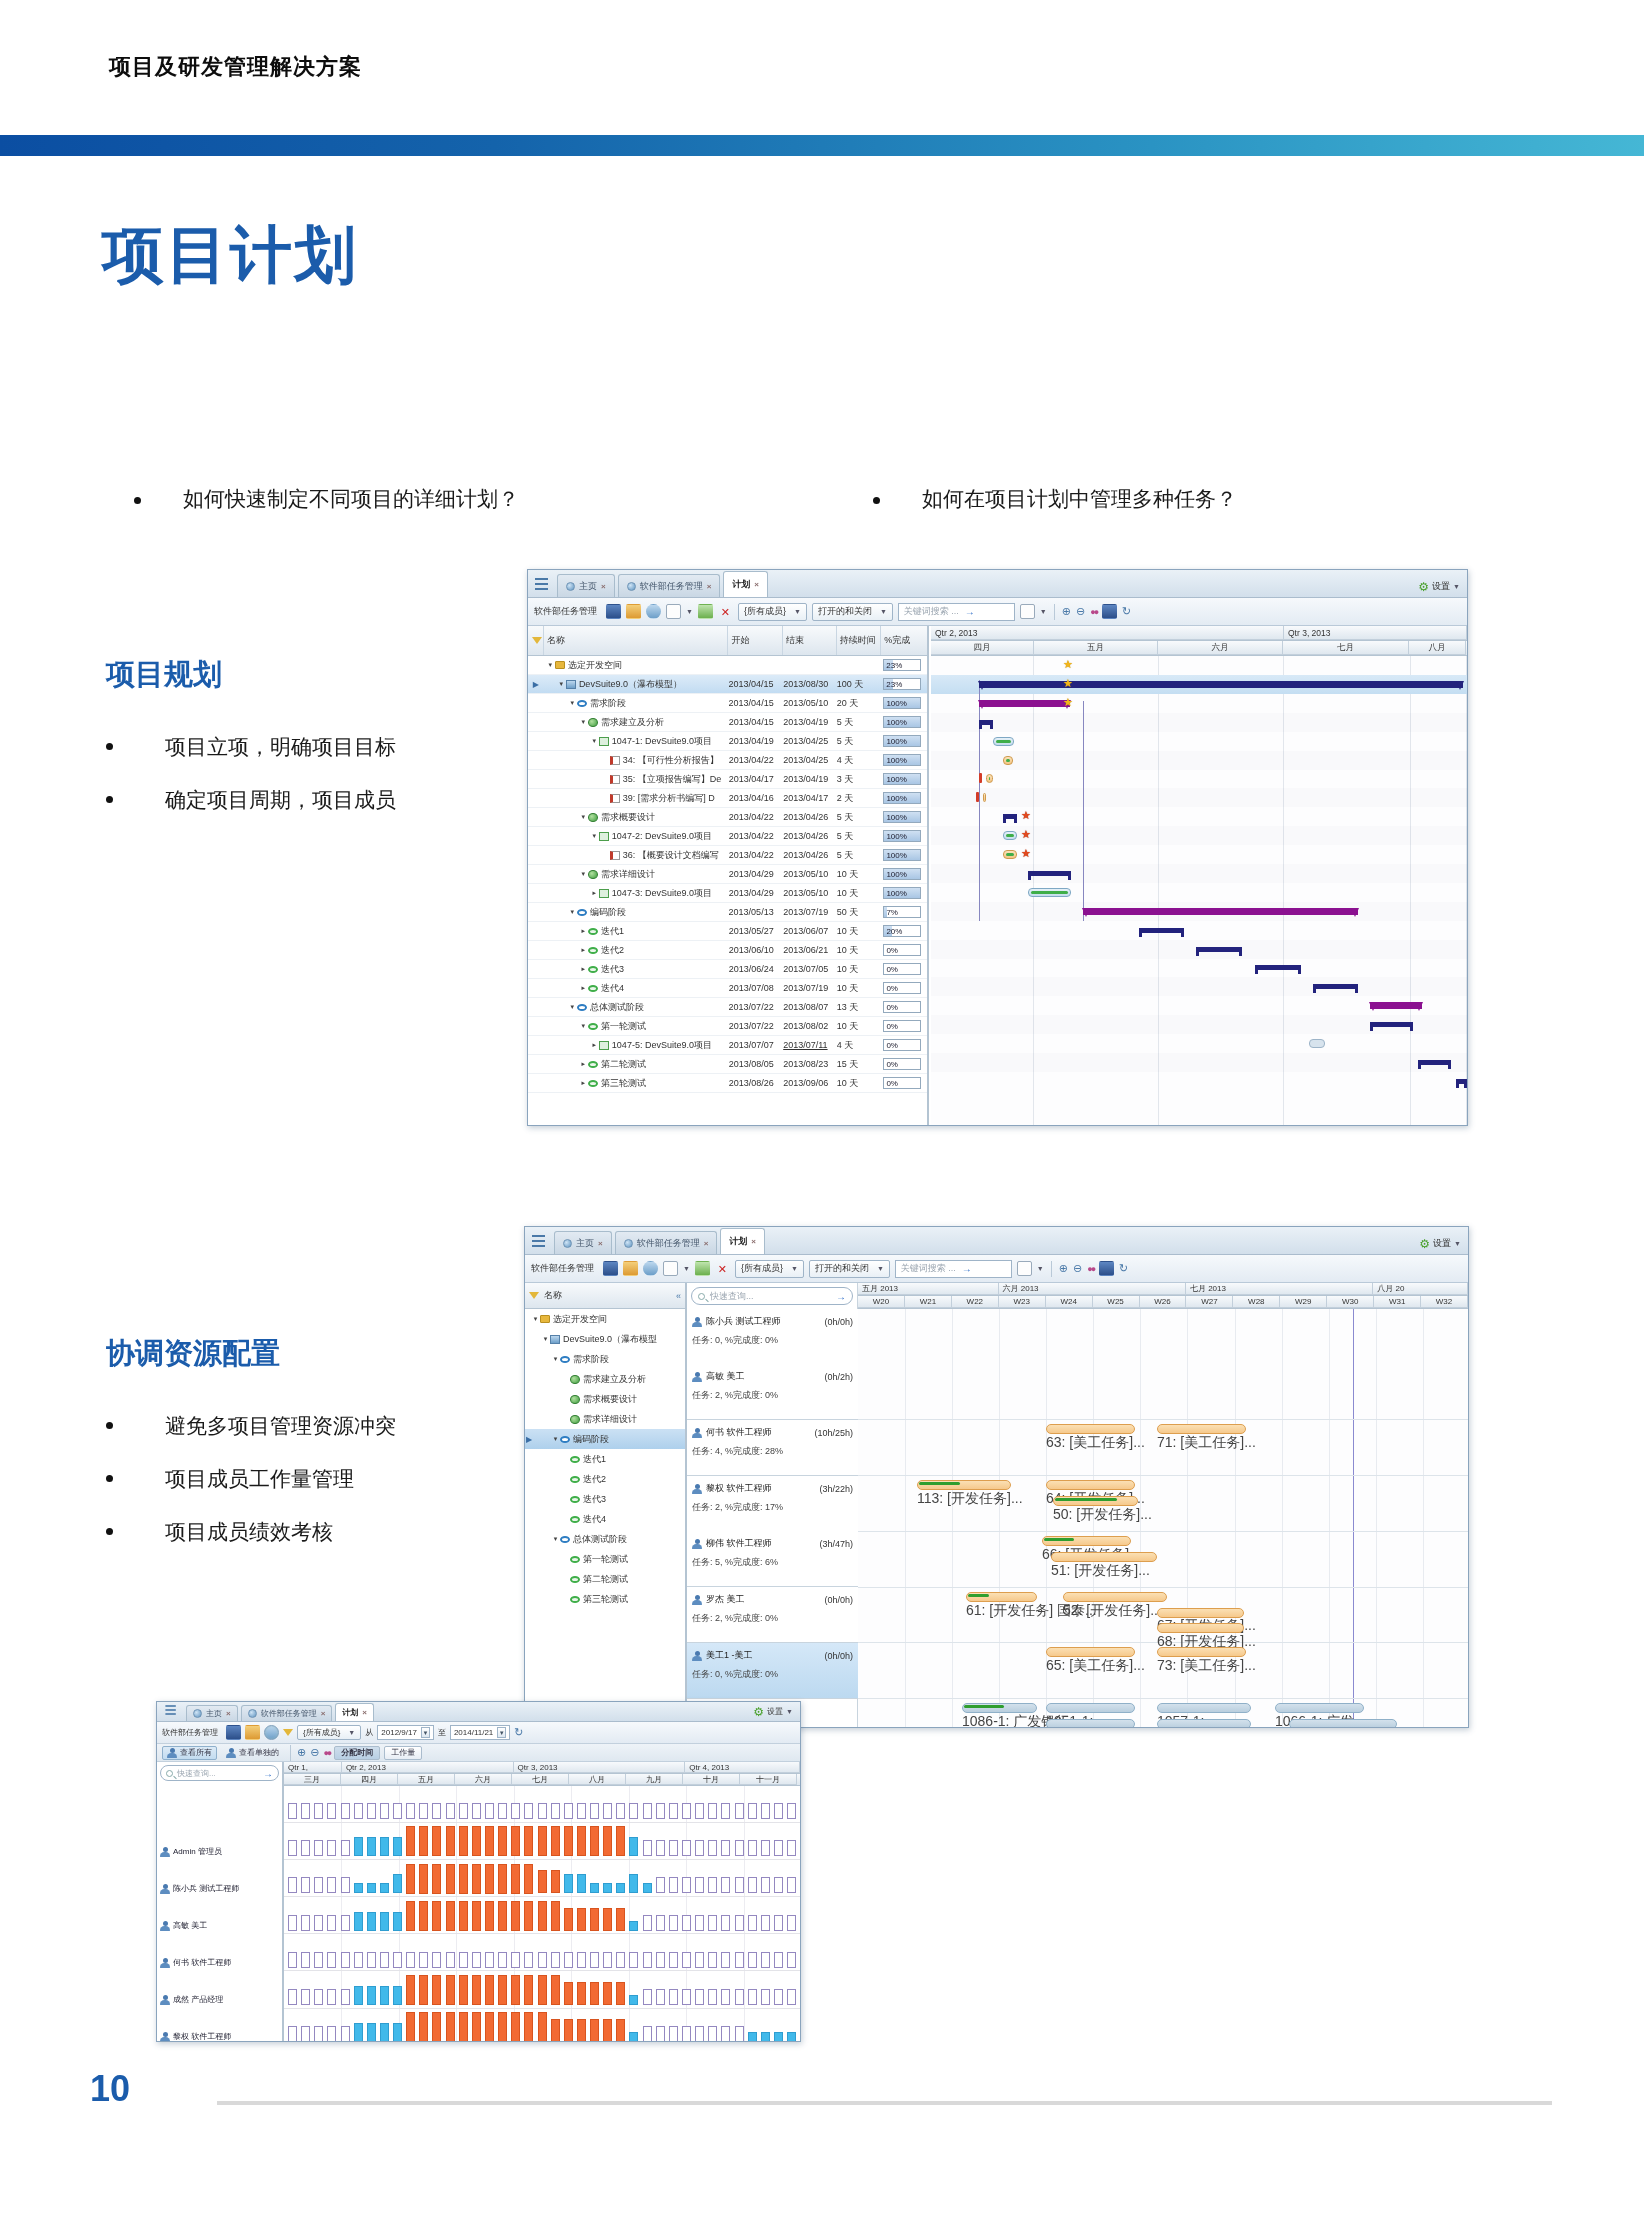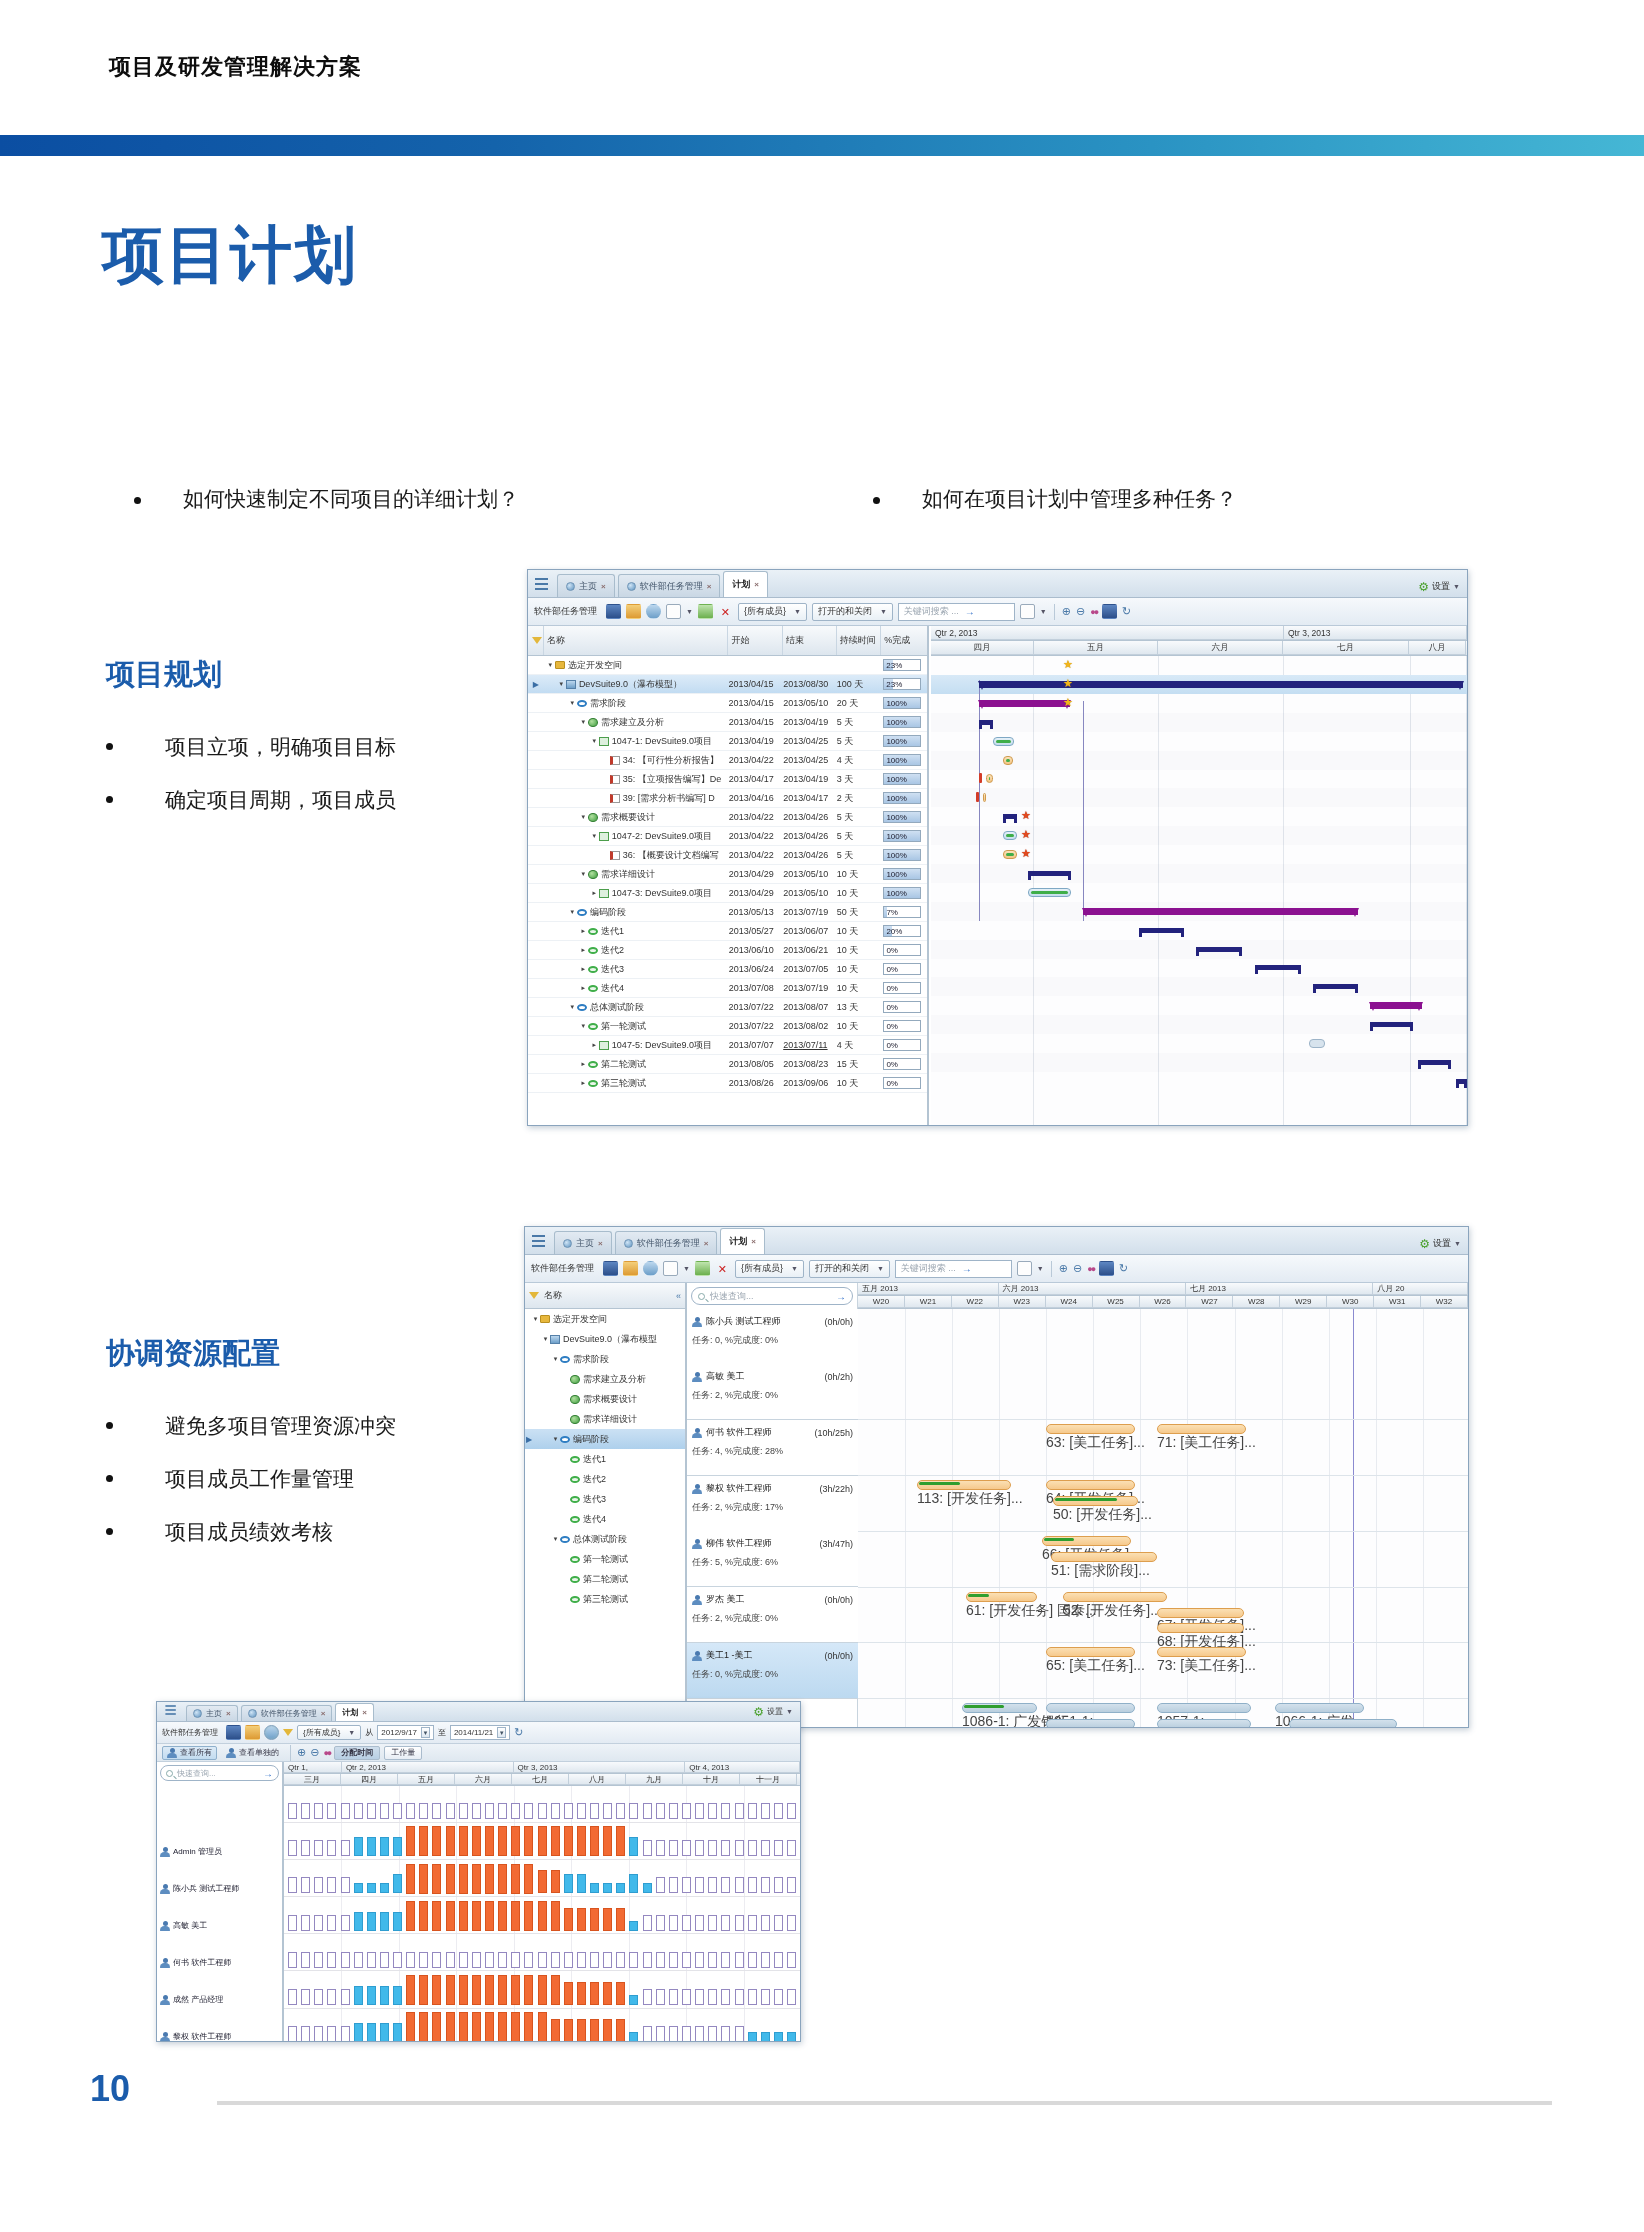--- a/index.html
+++ b/index.html
@@ -1035,21 +1035,21 @@
           <div class="rbar o" style="left: 195px; width: 85px; top: 187px;">
             <div class="rprog" style="width: 75%;"></div>
           </div>
           <div class="rlabel" style="left: 195px; top: 197px;">50: [开发任务]...</div>
           <div class="cardline" style="top: 278px;"></div>
           <div class="rbar o" style="left: 184px; width: 89px; top: 227px;">
             <div class="rprog" style="width: 35%;"></div>
           </div>
           <div class="rlabel" style="left: 184px; top: 237px;">66: [开发任务]...</div>
           <div class="rbar o" style="left: 193px; width: 106px; top: 243px;"></div>
-          <div class="rlabel" style="left: 193px; top: 253px;">51: [需求阶段]...</div>
+          <div class="rlabel" style="left: 193px; top: 253px;">51: [开发任务]...</div>
           <div class="cardline" style="top: 333px;"></div>
           <div class="rbar o" style="left: 108px; width: 71px; top: 283px;">
             <div class="rprog" style="width: 30%;"></div>
           </div>
           <div class="rlabel" style="left: 108px; top: 293px;">61: [开发任务] 国泰...</div>
           <div class="rbar o" style="left: 205px; width: 104px; top: 283px;"></div>
           <div class="rlabel" style="left: 205px; top: 293px;">52: [开发任务]...</div>
           <div class="rbar o" style="left: 299px; width: 87px; top: 299px;"></div>
           <div class="rlabel" style="left: 299px; top: 308px;">67: [开发任务]...</div>
           <div class="rbar o" style="left: 299px; width: 87px; top: 314px;"></div>

